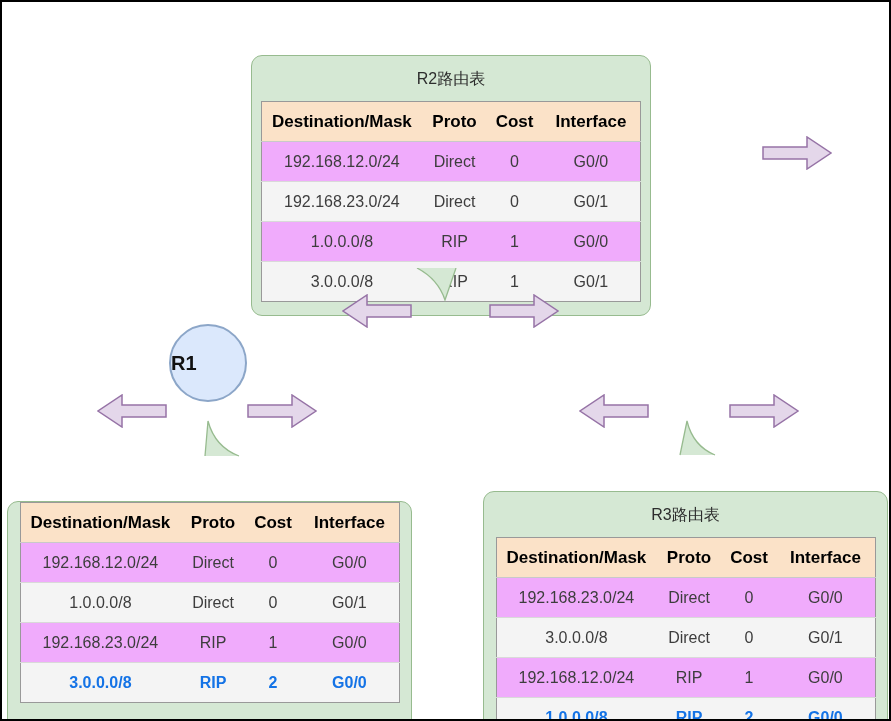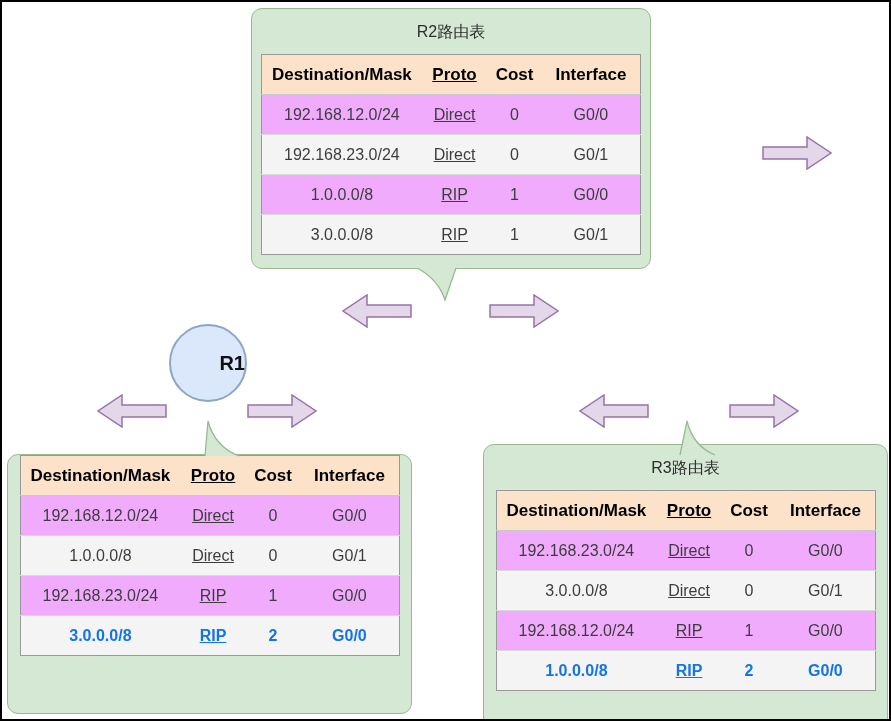--- a/index.html
+++ b/index.html
@@ -15,20 +15,21 @@
   }
 
   
   .callout {
     position: absolute;
     box-sizing: border-box;
     background: #d5e8d4;
     border: 1px solid #97bb8f;
     border-radius: 11px;
     z-index: 1;
+    margin-top: 47px;
   }
   .callout-r2 { left: 249px; top: 6px;   width: 400px; height: 261px; }
   .callout-r1 { left: 5px;   top: 452px; width: 405px; height: 260px; }
   .callout-r3 { left: 481px; top: 442px; width: 405px; height: 317px; }
 
   .callout-title {
     text-align: center;
     font-size: 16px;
     color: #2d2d2d;
     line-height: 45px;
@@ -60,35 +61,35 @@
     border-bottom: 1px solid #c9c9c9;
   }
   table.rt td {
     font-size: 16px;
     color: #3d3d3d;
     border-bottom: 1px solid #d9d9d9;
   }
   table.rt tr:last-child td { border-bottom: none; }
   table.rt tbody tr:nth-child(even) { background: #f4f4f4; }
   table.rt tr.hl td { color: #1473e6; font-weight: bold; }
-  .col-dest { width: 43%; } .col-proto { width: 17%; text-decoration: underline; }
+  .col-dest { width: 43%; } .col-proto { width: 17%; }
   .col-cost { width: 14%; } .col-if { width: 26%; }
 
   
   .tail { position: absolute; z-index: 2; }
 
   
   .router {
     position: absolute;
     width: 78px; height: 78px;
     border-radius: 50%;
     background: #dbe8fc;
     border: 2px solid #8ca6c8;
     box-sizing: border-box;
-    display: flex; align-items: center; justify-content: flex-end;
+    display: flex; align-items: center; justify-content: flex-start;
     font-size: 20px; font-weight: bold; color: #111111;
     z-index: 3;
   }
   .router-r1 { left: 167px; top: 322px; }
   .router-r2 { left: 406px; top: 321px; }
   .router-r3 { left: 647px; top: 322px; }
 
   
   .arrow { position: absolute; width: 70px; height: 34px; z-index: 2; }
 </style>

